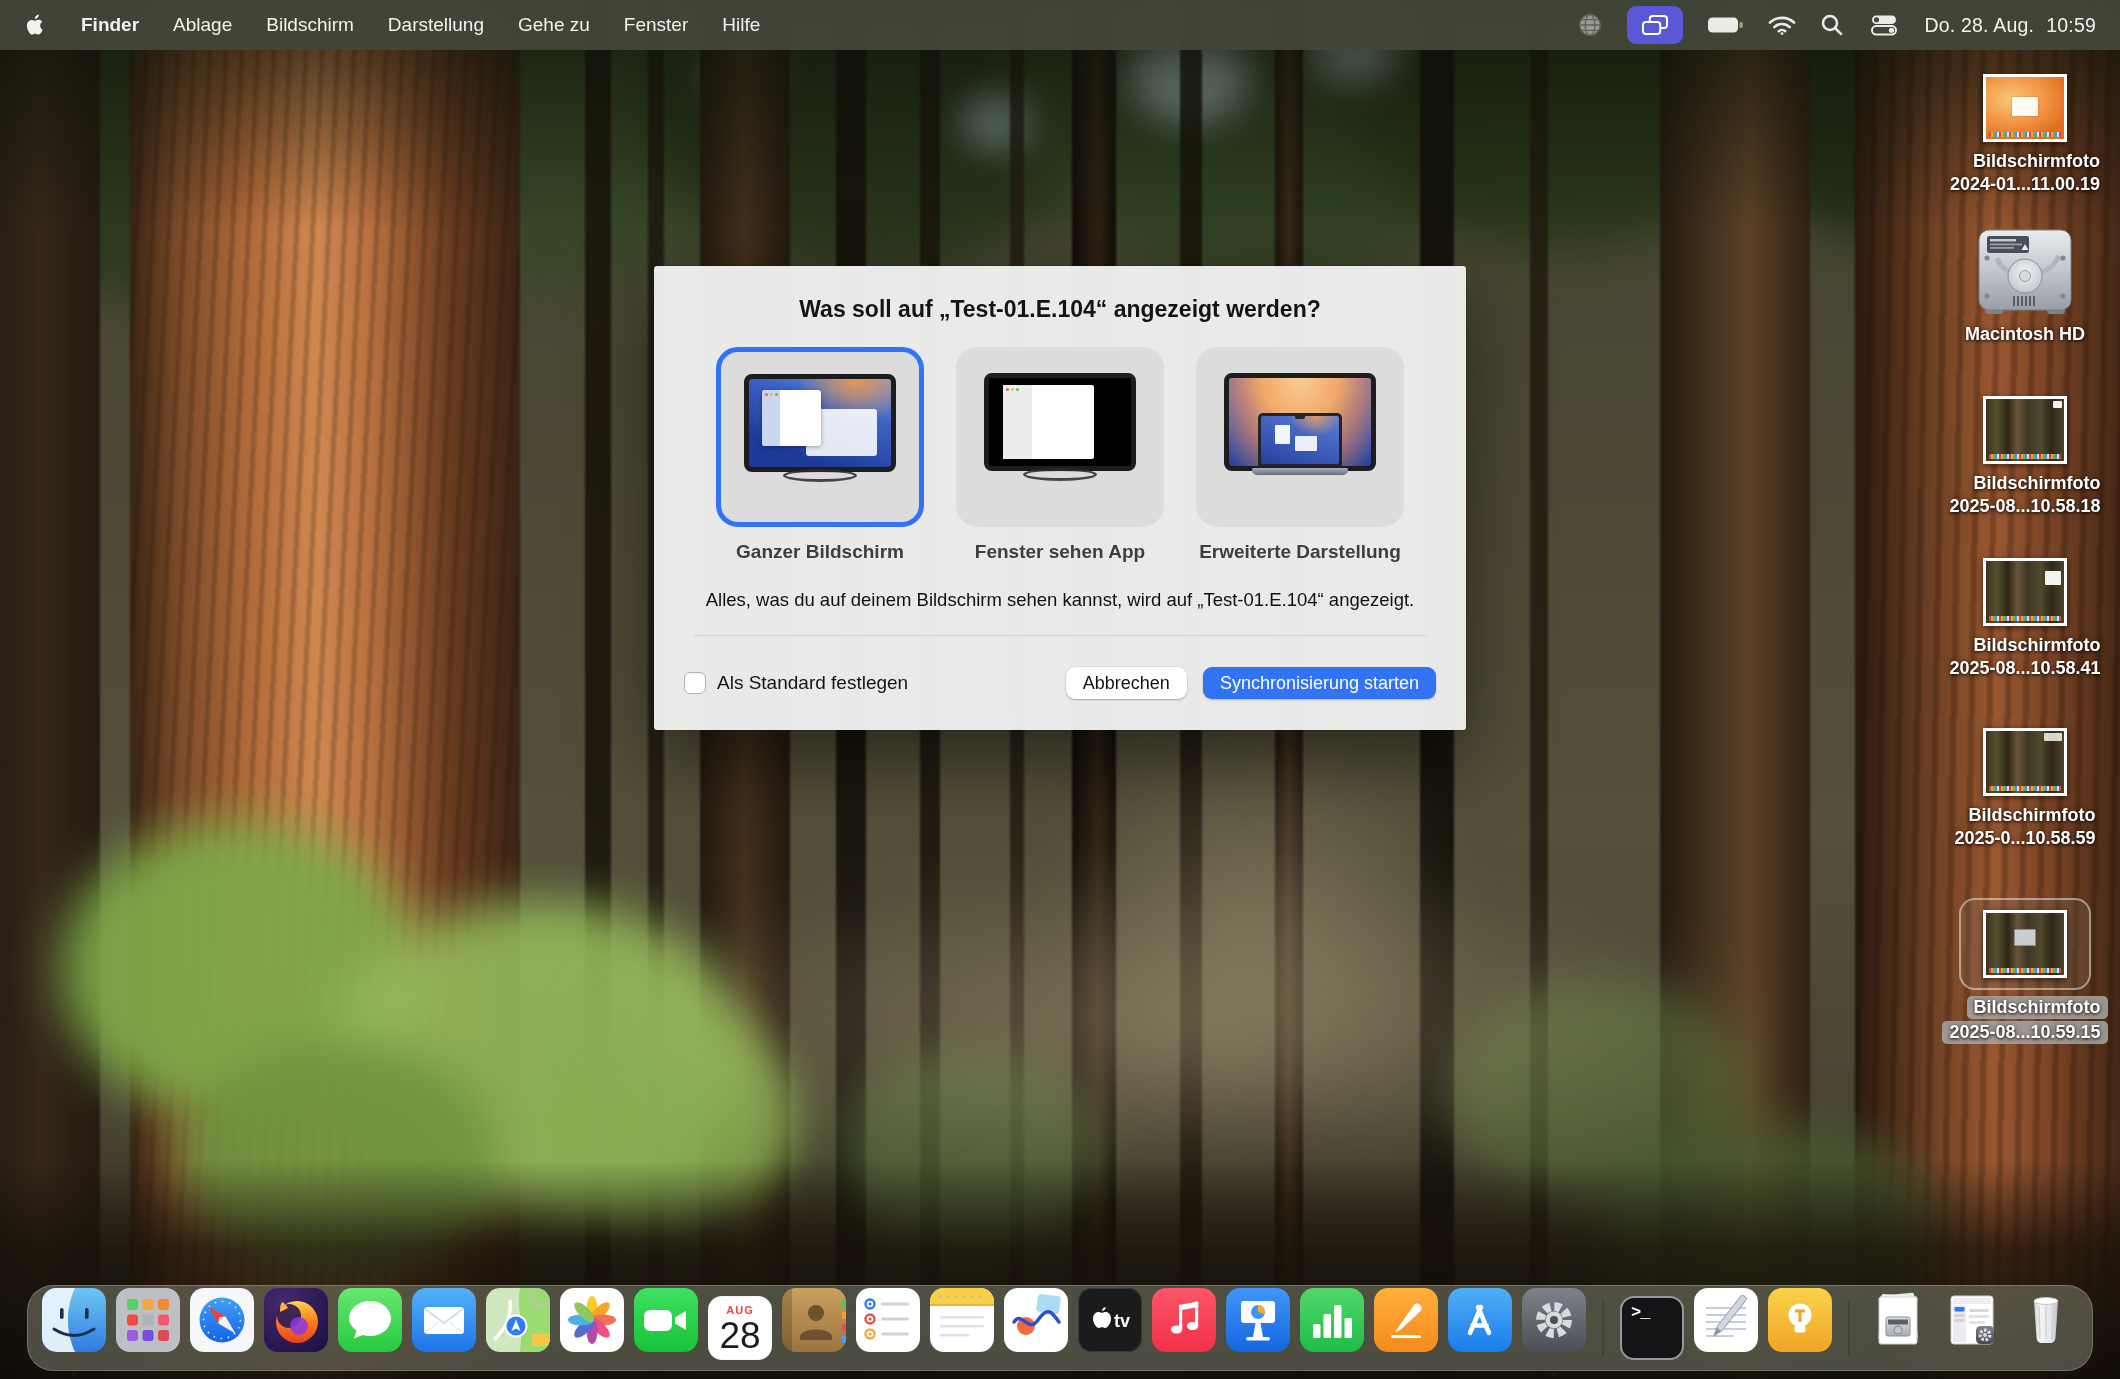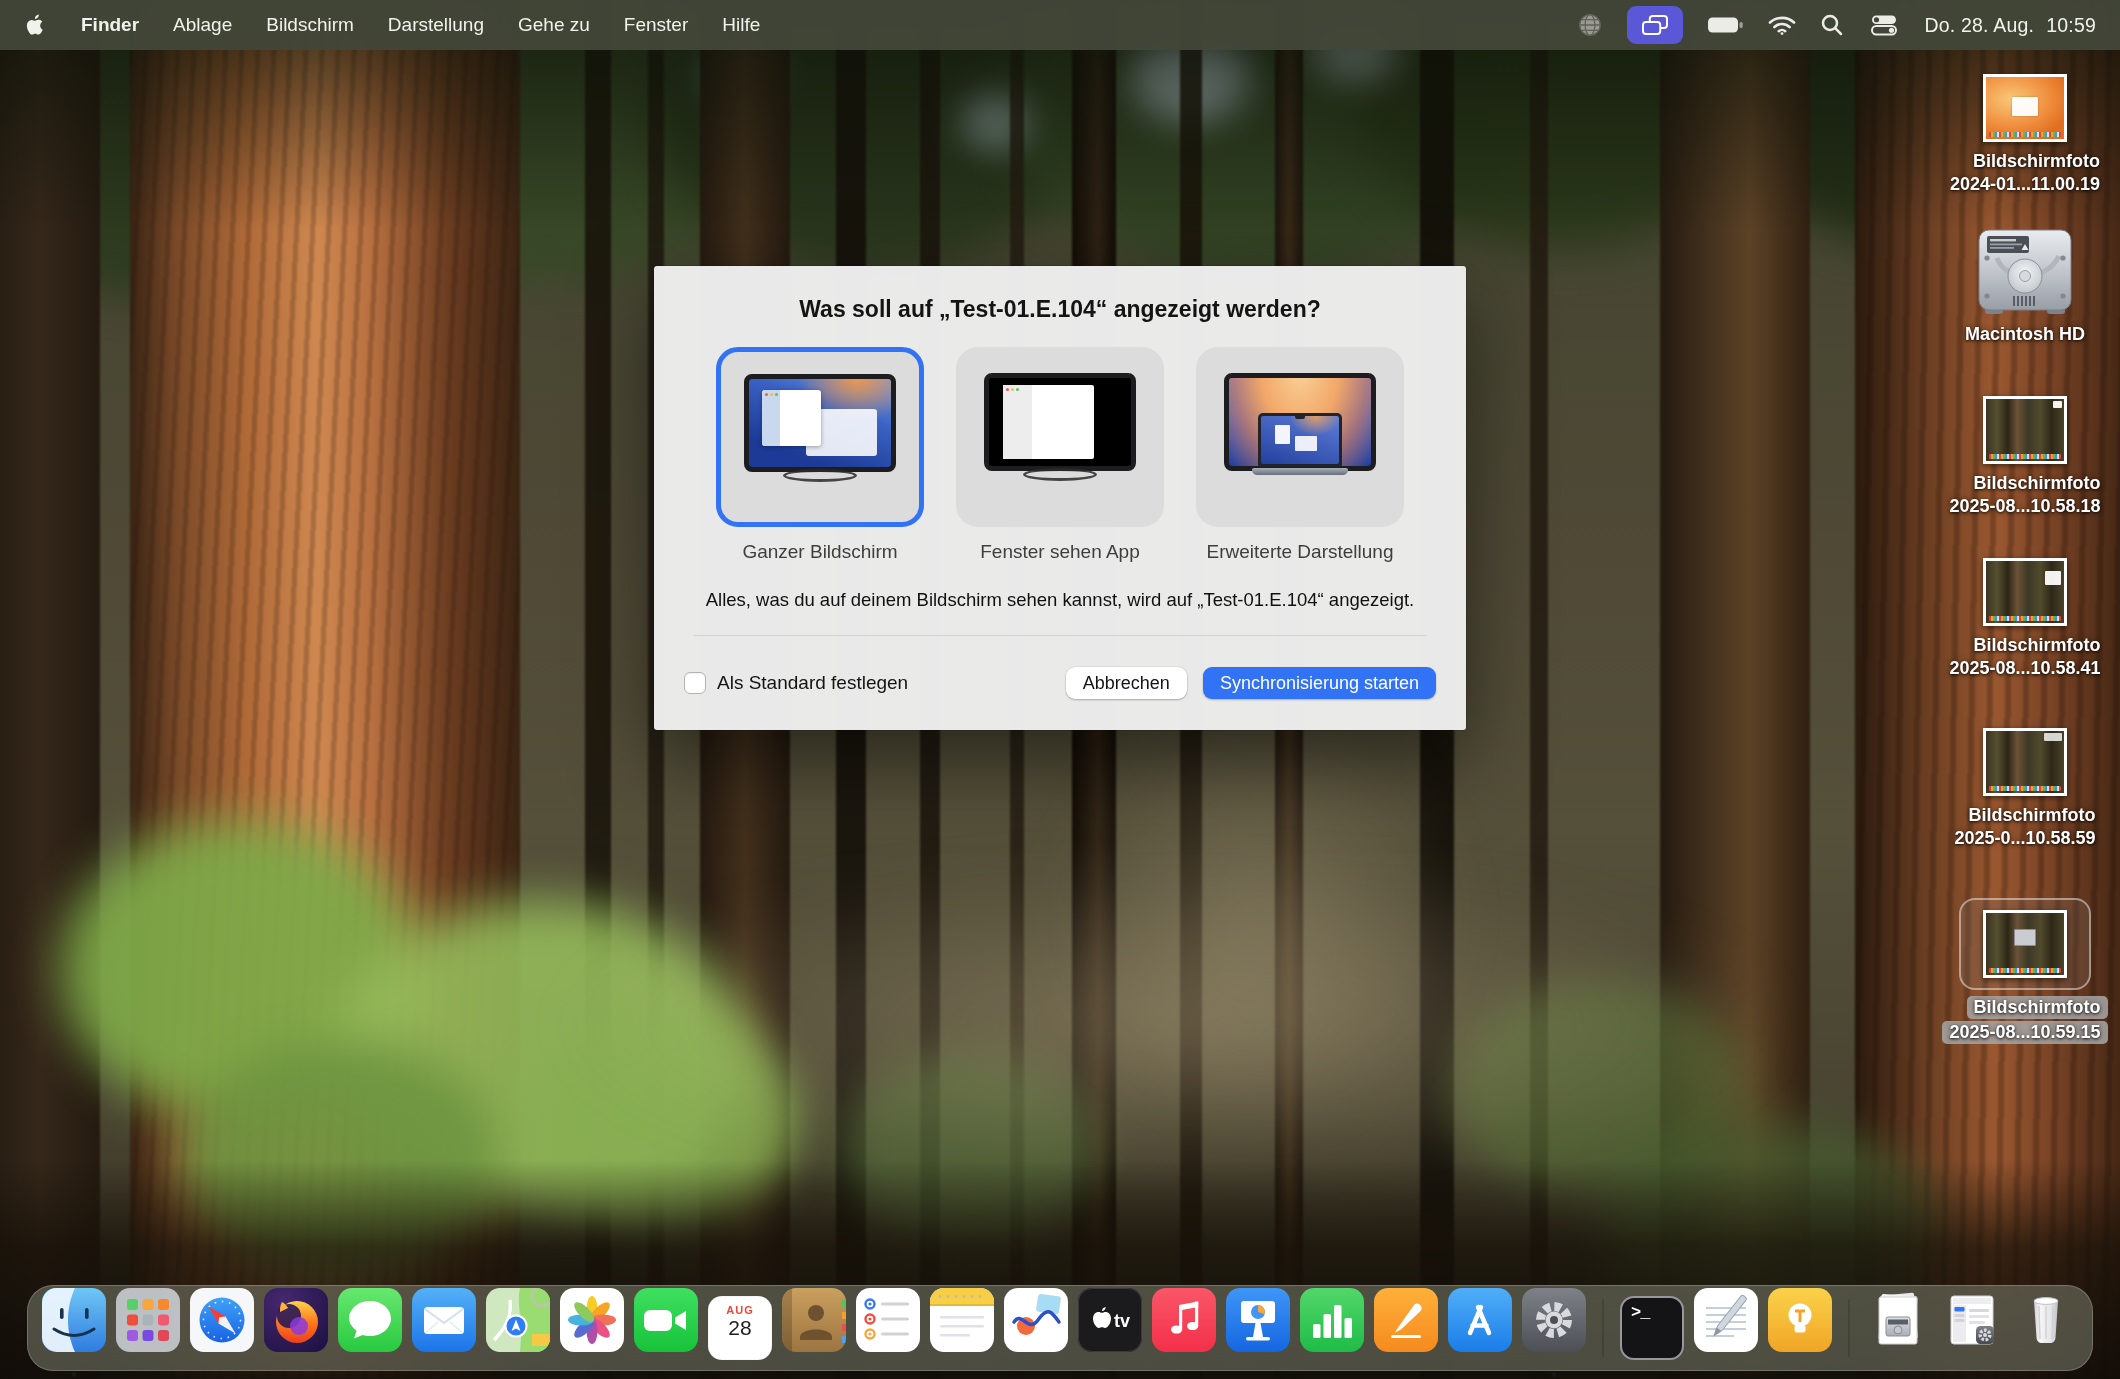--- a/index.html
+++ b/index.html
@@ -44,21 +44,21 @@
     line-height:23px;text-shadow:0 1px 3px rgba(0,0,0,.85),0 0 6px rgba(0,0,0,.4);}
   .dsk.selected .sel-frame{border:2px solid rgba(255,255,255,.45);background:rgba(120,120,120,.18);
     border-radius:16px;padding:10px 22px;}
   .lbl-cap{display:inline-block;background:rgba(168,168,168,.85);border-radius:5px;padding:0 7px;}
   
   #dialog{position:absolute;left:654px;top:266px;width:812px;height:464px;
     background:rgba(236,236,236,.99);border-radius:3px;z-index:30;
     box-shadow:0 30px 80px rgba(0,0,0,.5),0 0 0 1px rgba(0,0,0,.12);
     display:flex;flex-direction:column;box-sizing:border-box;}
   #dialog h1{margin:30px 0 0;text-align:center;font-size:23px;font-weight:700;color:#141414;}
-  .options{display:flex;justify-content:center;gap:32px;margin-top:24px;}
+  .options{display:flex;justify-content:center;gap:32px;margin-top:24px;font-weight:bold;}
   .opt{display:flex;flex-direction:column;align-items:center;}
   .tile{width:208px;height:180px;border-radius:22px;background:#dcdcdc;position:relative;
     box-sizing:border-box;}
   .opt.selected .tile{border:5px solid #3273f5;}
   .monitor{position:absolute;left:50%;transform:translateX(-50%);top:26px;width:152px;height:98px;
     border:5px solid #1d1d1f;border-radius:8px;background:#000;overflow:hidden;box-sizing:border-box;}
   .opt.selected .monitor{top:22px;}
   .stand{position:absolute;left:50%;transform:translateX(-50%);top:121px;width:74px;height:13px;
     border:3px solid rgba(42,42,42,.85);border-radius:50%;box-sizing:border-box;}
   .opt.selected .stand{top:117px;}
@@ -105,21 +105,21 @@
     border:1px solid rgba(255,255,255,.22);display:flex;align-items:center;
     padding:0 14px;gap:10px;z-index:40;backdrop-filter:blur(18px);}
   .dcell{position:relative;width:64px;height:80px;flex:0 0 auto;}
   .dcell svg{width:64px;height:64px;display:block;}
   .run-dot{position:absolute;left:50%;transform:translateX(-50%);bottom:-9px;width:5px;height:5px;
     border-radius:50%;background:rgba(25,25,25,.9);}
   .dsep{width:2px;height:58px;background:rgba(50,50,45,.35);border-radius:1px;margin:0 6px;flex:0 0 auto;}
   .cal{width:64px;height:64px;border-radius:14px;background:#fff;display:flex;flex-direction:column;
     align-items:center;box-shadow:inset 0 0 0 .5px rgba(0,0,0,.08);}
   .cal .m{color:#f0453a;font-size:11px;font-weight:700;letter-spacing:1px;margin-top:8px;}
-  .cal .d{color:#1c1c1e;font-size:21px;font-weight:300;line-height:1;margin-top:1px;}
+  .cal .d{color:#1c1c1e;font-size:37px;font-weight:300;line-height:1;margin-top:1px;}
   .term{width:64px;height:64px;border-radius:14px;background:#141416;border:2.5px solid #97979d;
     box-sizing:border-box;}
   .term .p{color:#fff;font-family:"Liberation Mono",monospace;font-size:17px;font-weight:700;
     position:relative;left:9px;top:5px;letter-spacing:-1px;}
 </style>
 </head>
 <body>
 
 <div id="wallpaper">
 

